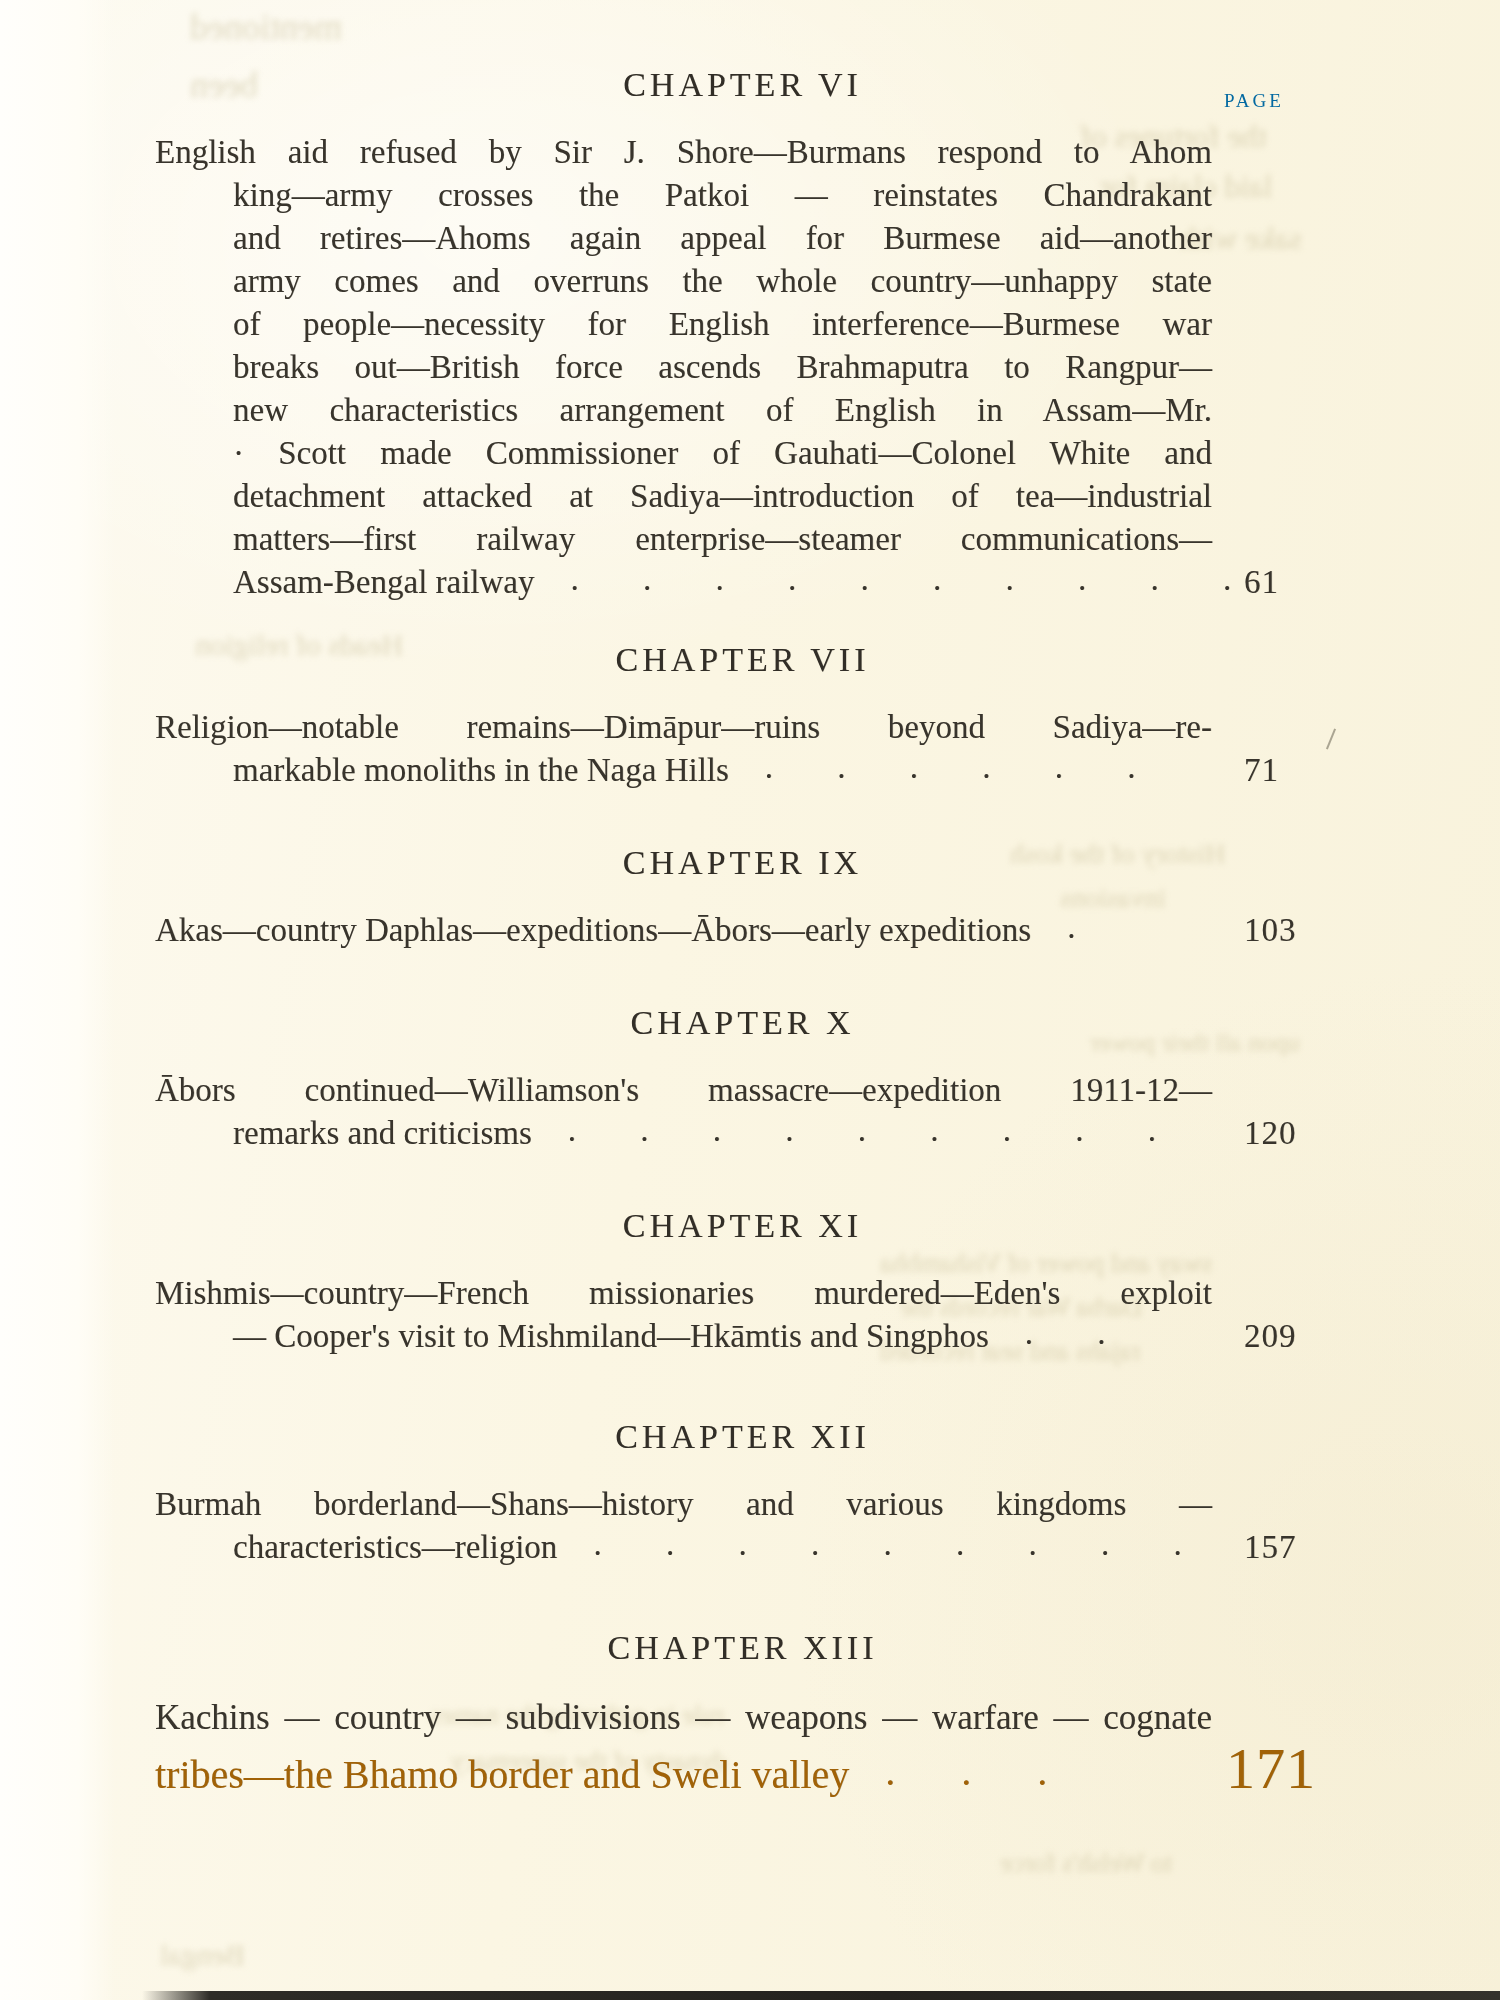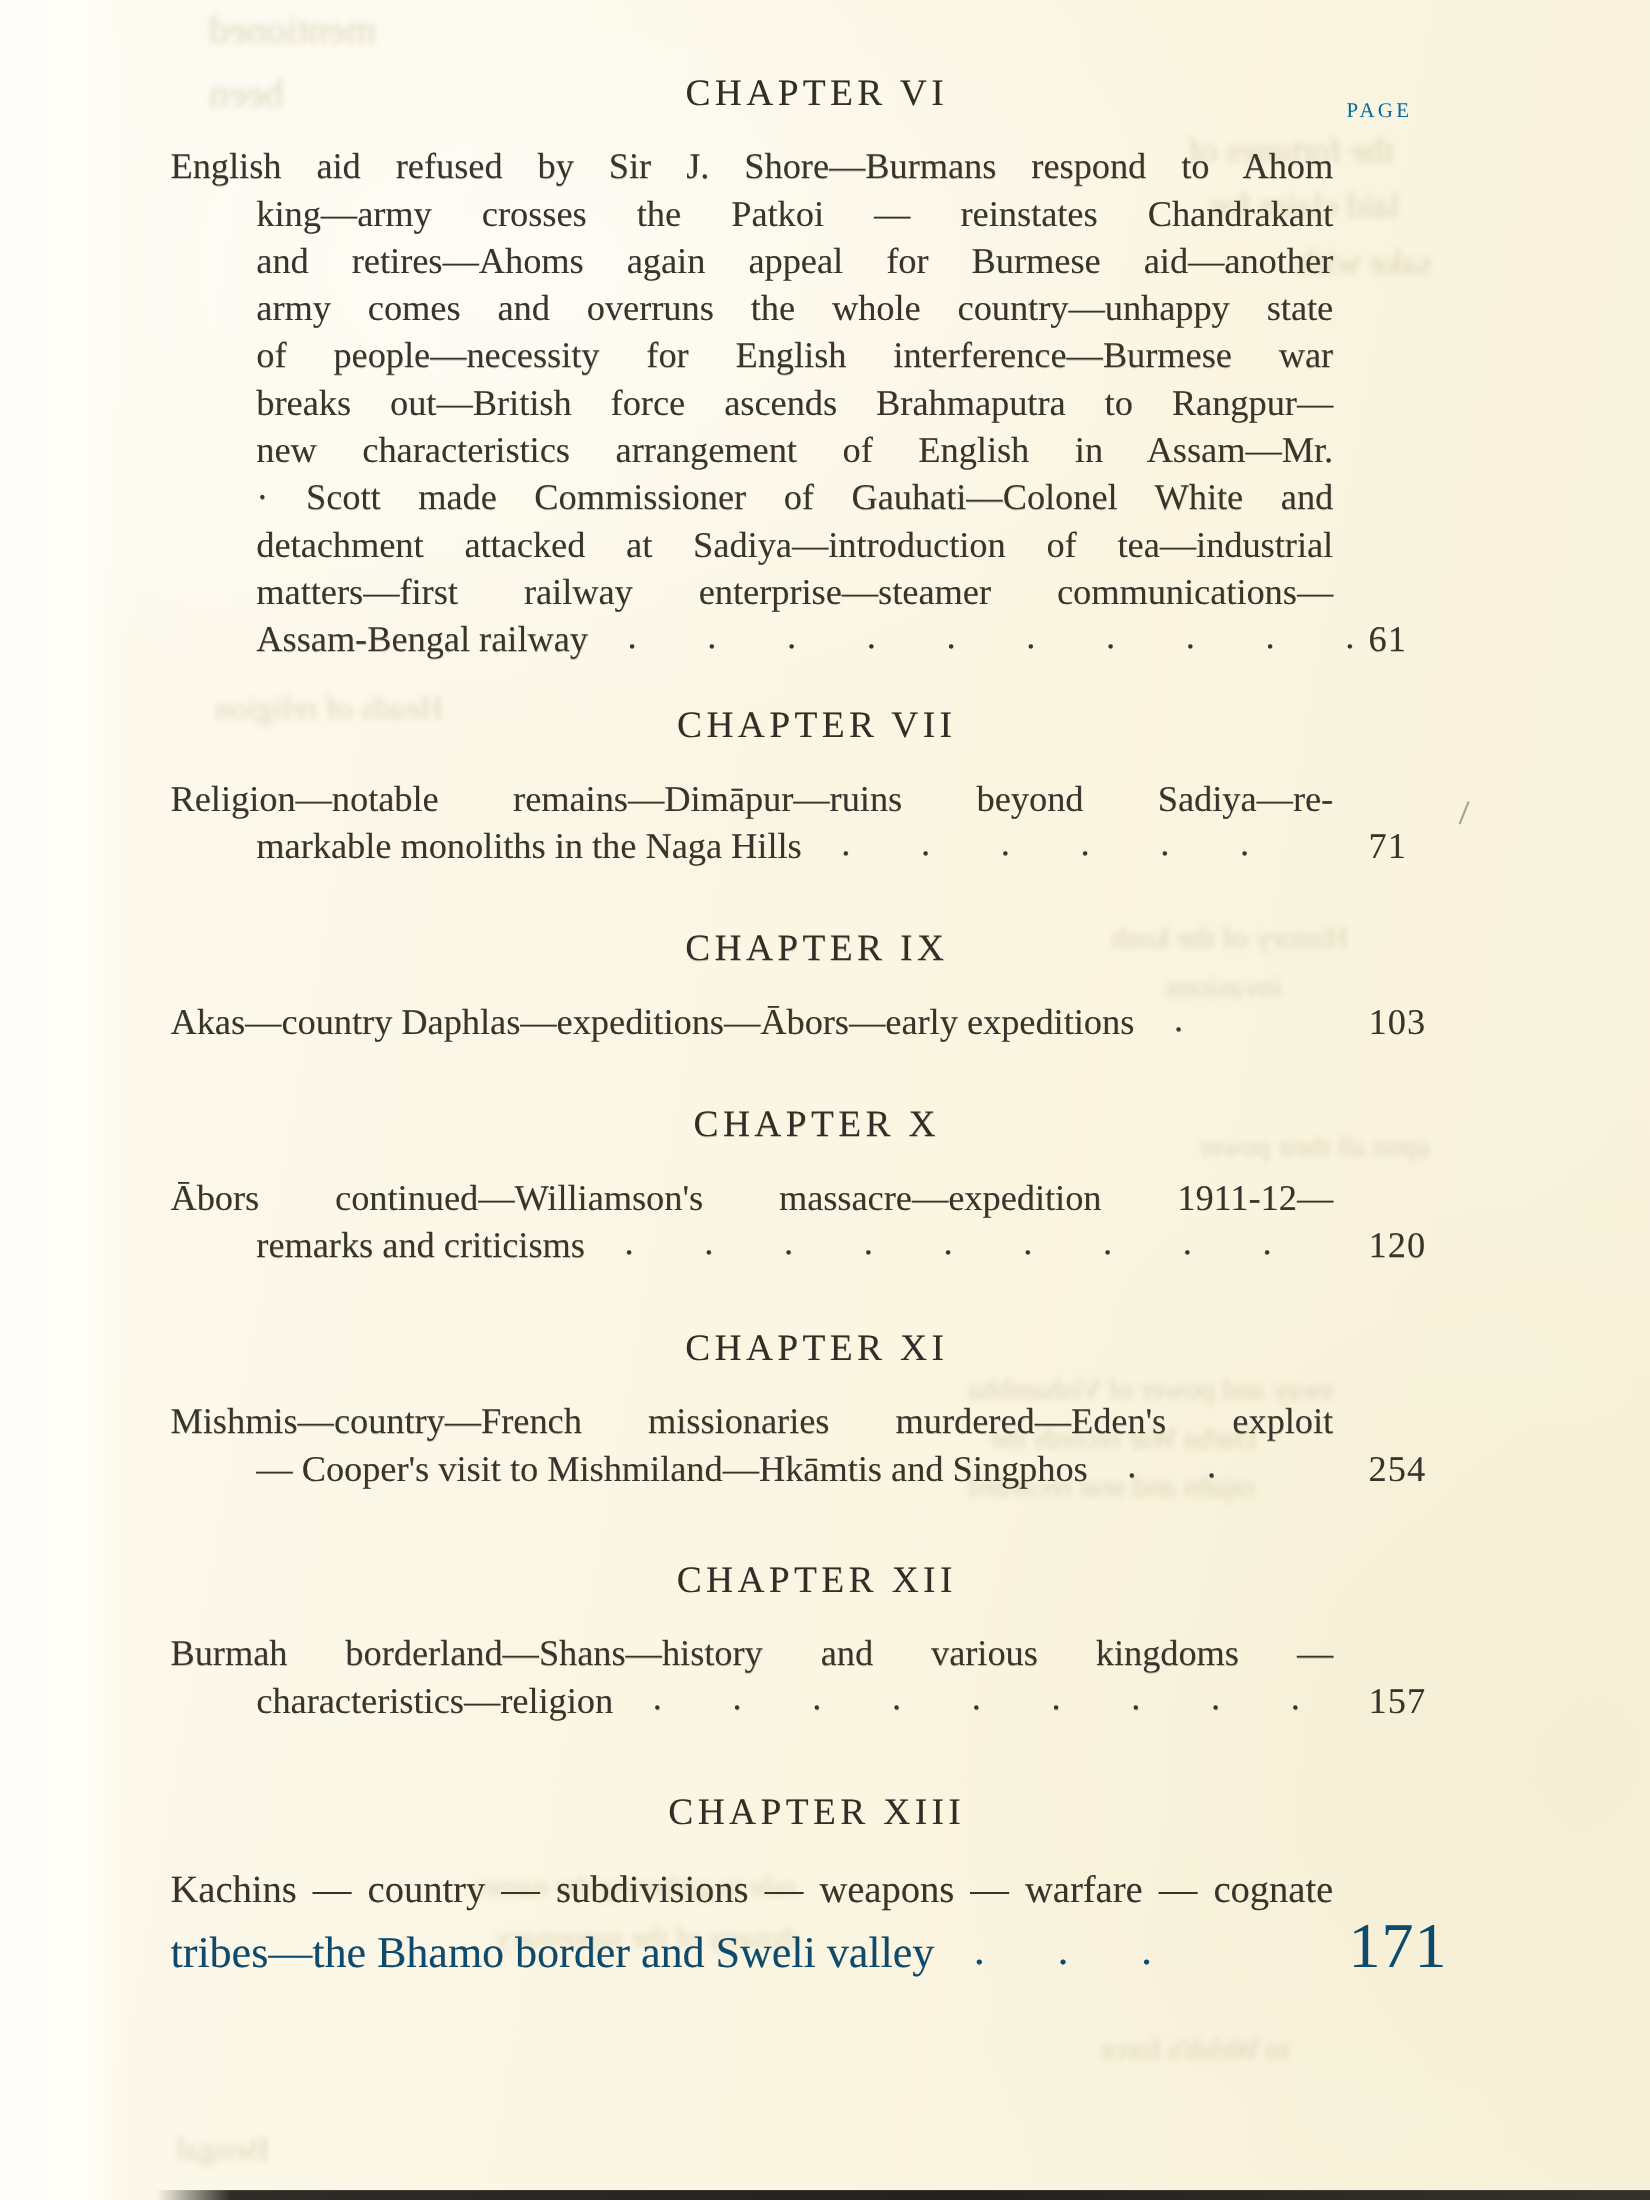--- a/index.html
+++ b/index.html
@@ -53,21 +53,21 @@
     width:1175px; box-sizing:border-box;
     font-size:33px; line-height:43px; margin:0;
   }
   .ltext { white-space:nowrap; }
   .dots {
     flex:1 1 auto; overflow:hidden; white-space:nowrap;
     letter-spacing:28px; padding-left:36px; position:relative; top:-3px;
   }
   .pnum { min-width:86px; text-align:left; letter-spacing:1px; }
   .e13 .tline { font-size:35px; line-height:47px; }
-  .e13 .lastline { font-size:40px; line-height:56px; color:#0c4a6e; }
+  .e13 .lastline { font-size:40px; line-height:56px; color:#a16207; }
   .e13 .pnum { font-size:58px; min-width:104px; }
   .ghost {
     position:absolute; transform:scaleX(-1);
     filter:blur(3px); color:#c6bc95; opacity:0.55;
     white-space:nowrap; font-size:30px; text-shadow:none;
   }
   .mark-71 {
     position:absolute; left:1330px; top:728px; width:2px; height:22px;
     background:#6a6454; transform:rotate(22deg); opacity:0.55;
   }
@@ -148,21 +148,21 @@
         <span class="pnum">120</span>
       </p>
     </section>
 
     <section class="entry e11">
       <h2 class="chapter">CHAPTER XI</h2>
       <p class="tline just">Mishmis—country—French missionaries murdered—Eden's exploit</p>
       <p class="lastline ind">
         <span class="ltext">— Cooper's visit to Mishmiland—Hkāmtis and Singphos</span>
         <span class="dots">. .</span>
-        <span class="pnum">254</span>
+        <span class="pnum">209</span>
       </p>
     </section>
 
     <section class="entry e12">
       <h2 class="chapter">CHAPTER XII</h2>
       <p class="tline just">Burmah borderland—Shans—history and various kingdoms —</p>
       <p class="lastline ind">
         <span class="ltext">characteristics—religion</span>
         <span class="dots">. . . . . . . . .</span>
         <span class="pnum">157</span>

